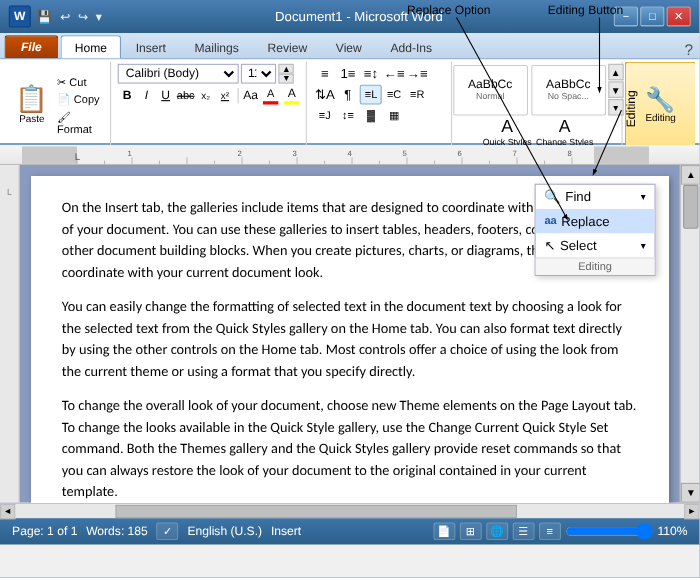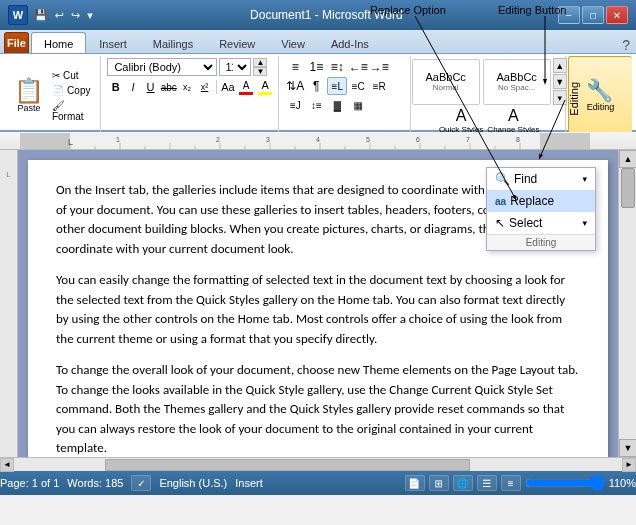--- a/index.html
+++ b/index.html
@@ -56,21 +56,22 @@
       color: #000;
       font-weight: 500;
     }
     .tab.file-tab {
       background: linear-gradient(to bottom, #c75000, #a03a00);
       color: white;
       border-radius: 3px 3px 0 0;
       border-color: #7a3500;
       margin-right: 2px;
       font-weight: bold;
-      padding: 3px 2px;
+      padding: 3px 14px;
+      font-style: italic;
     }
 
     
     .ribbon {
       background: white;
       border-bottom: 2px solid #7a9fc5;
       padding: 2px 4px 4px;
     }
 
     .ribbon-content { display: flex; align-items: stretch; gap: 2px; }
@@ -185,21 +186,21 @@
       line-height: 1.5;
       color: #000;
     }
     .page p { margin-bottom: 12px; }
 
     
     .status-bar {
       height: 24px;
       background: linear-gradient(to bottom, #3d75a8, #2c5f8a);
       display: flex; align-items: center;
-      padding: 0 0;
+      padding: 0 11px;
       color: white; font-size: 11px;
       justify-content: space-between;
     }
     .status-left { display: flex; gap: 8px; align-items: center; }
     .status-right { display: flex; gap: 4px; align-items: center; }
     .status-btn { width: 20px; height: 16px; background: rgba(255,255,255,0.1); border: 1px solid rgba(255,255,255,0.2); cursor: pointer; display: flex; align-items: center; justify-content: center; font-size: 10px; border-radius: 2px; color: white; }
     .zoom-slider { width: 80px; height: 12px; }
     .editing-dropdown {
       position: absolute;
       top: 167px; left: 486px;

